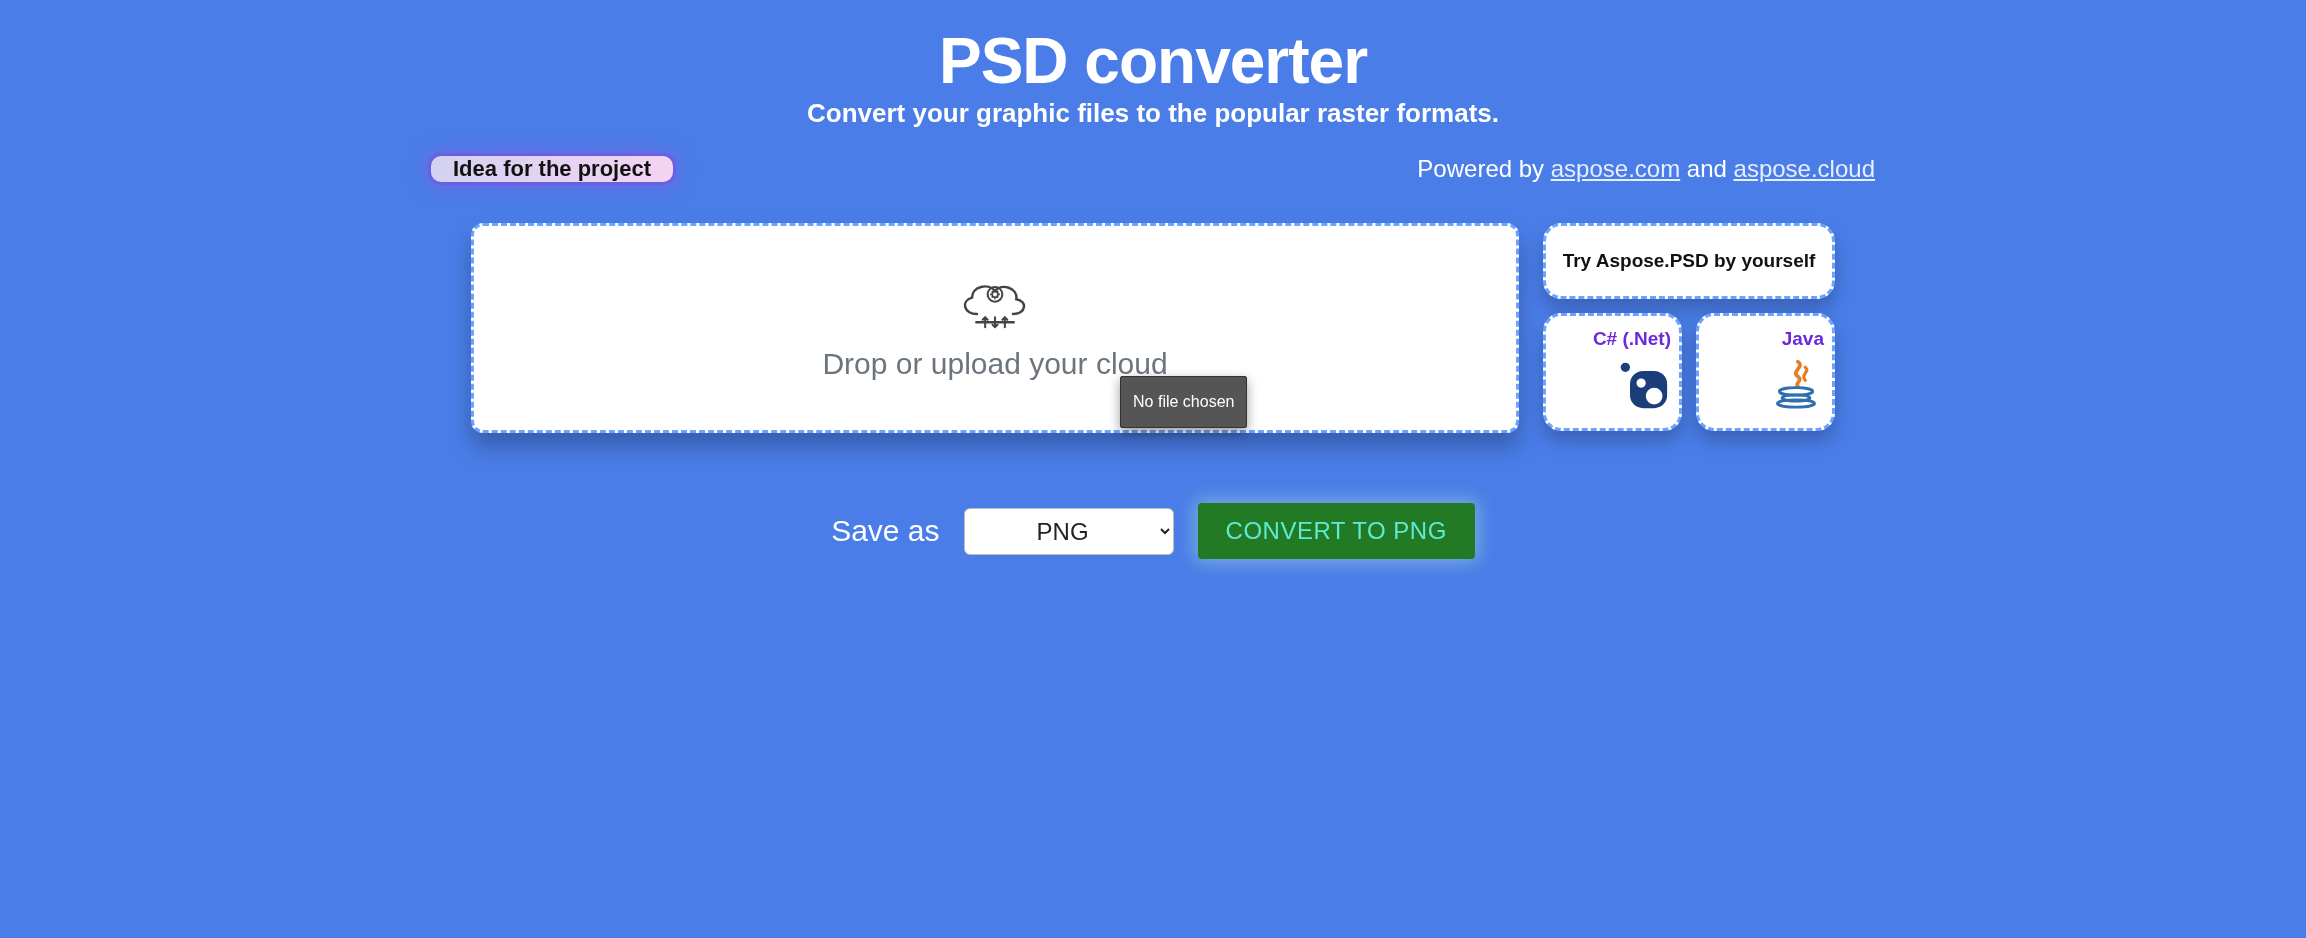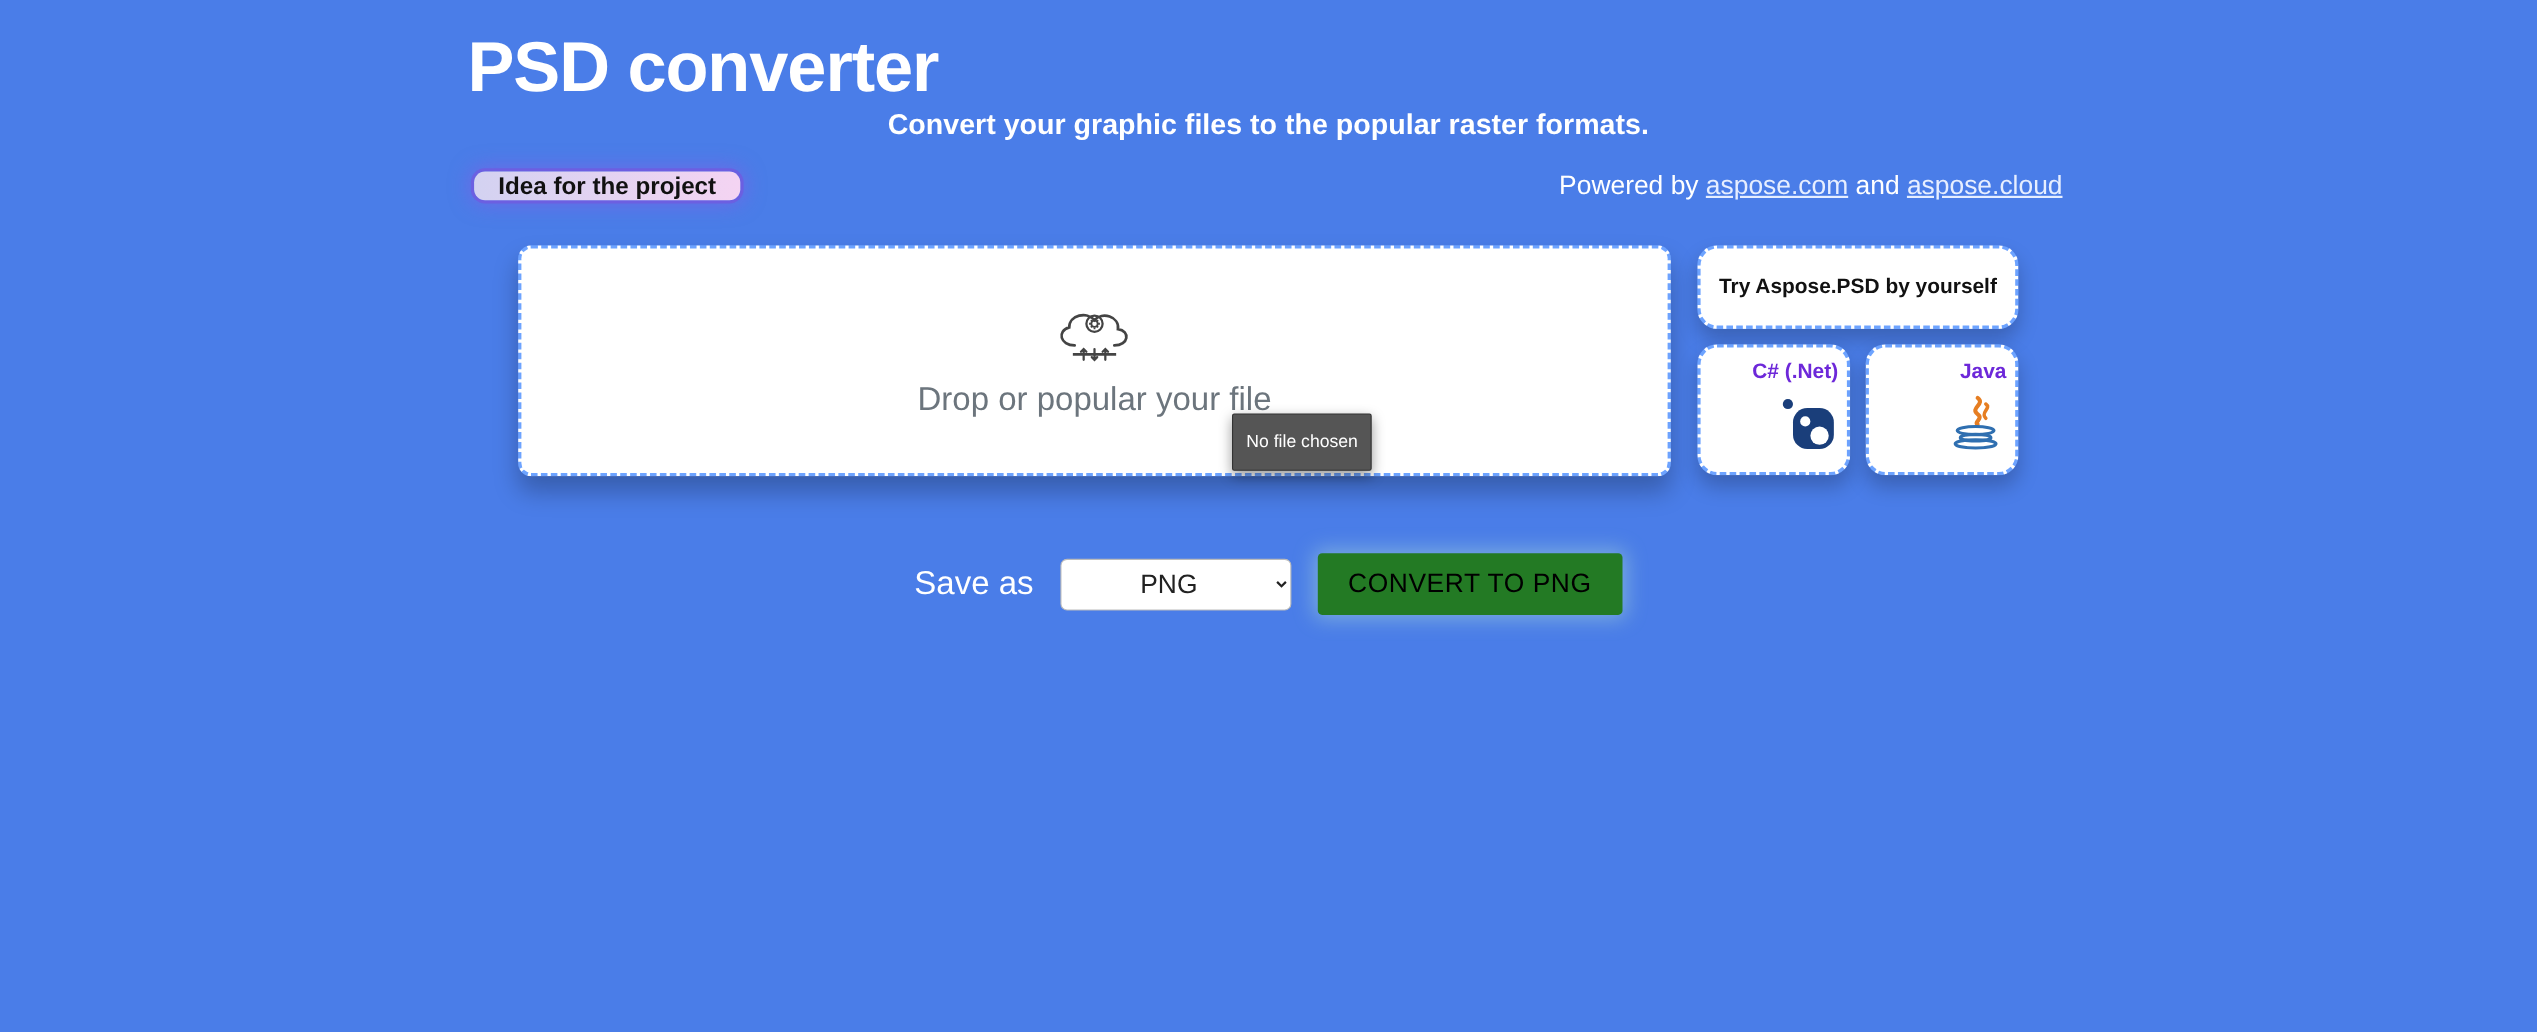--- a/index.html
+++ b/index.html
@@ -10,20 +10,21 @@
     min-height: 100vh;
     color: #fff;
     overflow-x: hidden;
   }
   .wrap {
     max-width: 1536px;
     margin: 0 auto;
     padding: 20px 40px 40px 40px;
   }
   .title {
+    text-align: center;
     font-size: 64px;
     font-weight: 800;
     letter-spacing: -1px;
     margin-top: 4px;
   }
   .subtitle {
     text-align: center;
     font-size: 26px;
     font-weight: 600;
   }
@@ -156,21 +157,21 @@
     border: 1px solid #bbb;
     background: #fff;
     color: #222;
     appearance: auto;
     cursor: pointer;
     min-width: 210px;
     text-align: center;
   }
   .convert-btn {
     background: #237a24;
-    color: #000000;
+    color: #5eead4;
     font-size: 24px;
     font-weight: 500;
     padding: 14px 28px;
     border: none;
     border-radius: 4px;
     cursor: pointer;
     letter-spacing: 0.5px;
     box-shadow: 0 0 18px 4px rgba(210,255,210,0.35);
   }
 </style>
@@ -199,21 +200,21 @@
           <path d="M28 46 C12 46 8 30 22 26 C22 12 42 8 50 18 C58 8 78 14 76 28 C90 30 88 46 72 46" stroke-linecap="round"></path>
           <circle cx="50" cy="22" r="9" stroke-width="2.5"></circle>
           <path d="M50 16 L50 18 M50 26 L50 28 M44 22 L46 22 M54 22 L56 22 M46 18 L47.3 19.3 M54 18 L52.7 19.3 M46 26 L47.3 24.7 M54 26 L52.7 24.7" stroke-width="2"></path>
           <circle cx="50" cy="22" r="3.5" stroke-width="2"></circle>
           <line x1="26" y1="56" x2="74" y2="56" stroke-width="3"></line>
           <path d="M38 62 L38 50 M35 53 L38 50 L41 53" stroke-width="2.5" stroke-linecap="round"></path>
           <path d="M50 50 L50 62 M47 59 L50 62 L53 59" stroke-width="2.5" stroke-linecap="round"></path>
           <path d="M62 62 L62 50 M59 53 L62 50 L65 53" stroke-width="2.5" stroke-linecap="round"></path>
         </svg>
       </span>
-      <div class="drop-label">Drop or popular your file</div>
+      <div class="drop-label">Drop or upload your cloud</div>
       <div class="tooltip">No file chosen</div>
     </div>
 
     <div class="sidecol">
       <div class="try-card">Try Aspose.PSD by yourself</div>
       <div class="lang-row">
         <div class="lang-card">
           <div class="lang-label">C# (.Net)</div>
           <span>
             <svg viewBox="0 0 60 56">

